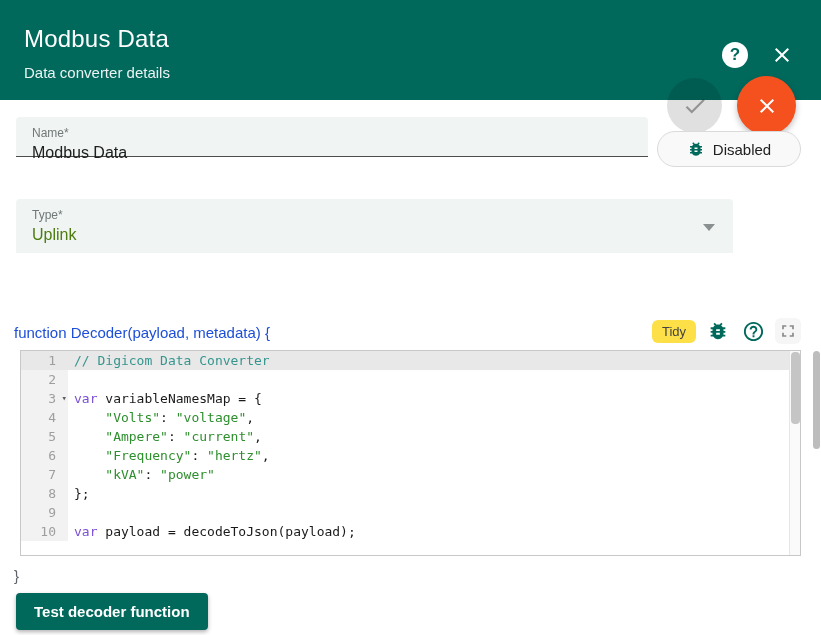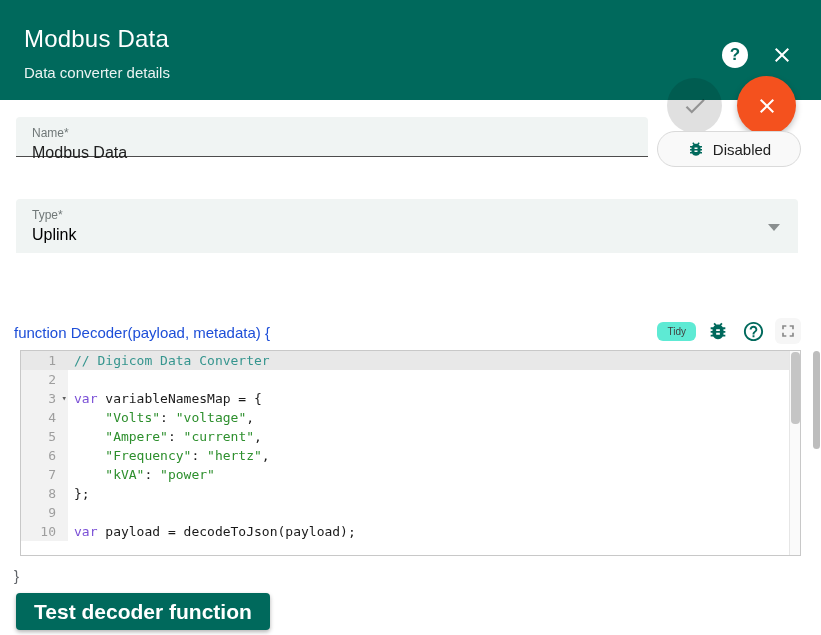--- a/index.html
+++ b/index.html
@@ -15,63 +15,63 @@
   .hdr-close { position:absolute; left:770px; top:43px; width:24px; height:24px; cursor:pointer; }
 
   
   .fab { position:absolute; border-radius:50%; display:flex; align-items:center; justify-content:center; cursor:pointer; }
   .fab-check { left:667px; top:78px; width:55px; height:55px; background:rgba(0,0,0,.12); }
   .fab-close { left:737px; top:76px; width:59px; height:59px; background:var(--fab-close); box-shadow:0 3px 6px rgba(0,0,0,.25); }
 
   
   .field { position:absolute; background:var(--field-bg); border-radius:4px 4px 0 0; cursor:text; }
   .field-name { left:16px; top:117px; width:632px; height:40px; border-bottom:1px solid #4c4c4c; }
-  .field-type { left:16px; top:199px; width:782px; height:54px; cursor:default; }
+  .field-type { left:16px; top:199px; width:717px; height:54px; cursor:default; }
   .f-label { position:absolute; left:16px; top:9px; font-size:12px; color:#707878; }
   .f-value { position:absolute; left:16px; top:27px; font-size:16px; color:#202020; }
-  .f-value-dim { color:#000000; }
+  .f-value-dim { color:#4d7c0f; }
   .dd-arrow { position:absolute; right:18px; top:25px; width:0; height:0;
               border-left:6px solid transparent; border-right:6px solid transparent; border-top:7px solid #8a8f8f; }
 
   
   .chip { position:absolute; left:657px; top:131px; width:144px; height:36px; border-radius:18px;
           background:#f9f9f9; border:1px solid #dadada; display:flex; align-items:center; justify-content:center; gap:8px; cursor:pointer; }
   .chip-label { font-size:15px; font-weight:500; color:#212121; }
 
   
   .toggle { position:absolute; left:248px; top:277px; width:319px; height:34px; border-radius:17px; background:#f0f0f0; display:flex; }
   .tg-opt { flex:1; display:flex; align-items:center; justify-content:center; font-size:15px; cursor:pointer; border-radius:17px; }
   .tg-sel { background:var(--primary); color:#fff; font-weight:bold; }
   .tg-un { color:#9e9e9e; }
 
   
   .sig { position:absolute; left:14px; top:324px; font-size:15px; color:#1d4ed8; }
   .tools { position:absolute; right:20px; top:318px; display:flex; align-items:center; gap:9px; }
-  .tidy-btn { background:#5eead4; border-radius:6px; padding:4px 10px; font-size:10px; color:#424242; cursor:pointer; }
+  .tidy-btn { background:#fde047; border-radius:6px; padding:4px 10px; font-size:13px; color:#424242; cursor:pointer; }
   .icon-btn { width:26px; height:26px; display:flex; align-items:center; justify-content:center; cursor:pointer; border-radius:6px; }
   .fs-btn { background:#f6f6f6; }
 
   
   .editor { position:absolute; left:20px; top:350px; width:781px; height:206px; border:1px solid #c8c8c8; background:#fff; overflow:hidden; }
   .code-row { display:flex; height:19px; line-height:19px; font-family:"DejaVu Sans Mono", monospace; font-size:13px; white-space:pre; }
   .gut { position:relative; width:47px; flex:none; background:#f2f2f2; color:#9e9e9e; text-align:right; padding-right:12px; }
   .fold { position:absolute; right:1px; top:0; font-size:9px; color:#5f5f5f; cursor:pointer; }
   .ctext { flex:1; padding-left:6px; color:#1a1a1a; }
   .row-active .gut, .row-active .ctext { background:#e8e8e8; }
   .tok-cmt { color:var(--code-comment);margin-top:38px; }
   .tok-kw { color:var(--code-keyword); }
   .tok-str { color:var(--code-string); }
   .ed-scroll { position:absolute; right:0; top:0; width:11px; height:206px; background:#fafafa; border-left:1px solid #e6e6e6; }
   .ed-thumb { position:absolute; left:1px; top:1px; width:9px; height:72px; background:#c5c5c5; border-radius:4px; cursor:pointer; }
 
   .closing { position:absolute; left:14px; top:567px; font-size:15px; color:#5f6368; }
 
   
   .test-btn { position:absolute; left:16px; top:593px; height:37px; padding:0 18px; background:var(--primary); color:#fff;
-              font-size:21px; font-weight:bold; border:none; border-radius:4px; cursor:pointer;
+              font-size:15px; font-weight:bold; border:none; border-radius:4px; cursor:pointer;
               box-shadow:0 2px 4px rgba(0,0,0,.3); font-family:"Liberation Sans", sans-serif; }
 
   
   .pg-thumb { position:absolute; right:1px; top:351px; width:7px; height:98px; background:#bdbdbd; border-radius:4px; cursor:pointer; }
 
   svg { display:block; }
 </style>
 </head>
 <body>
 

